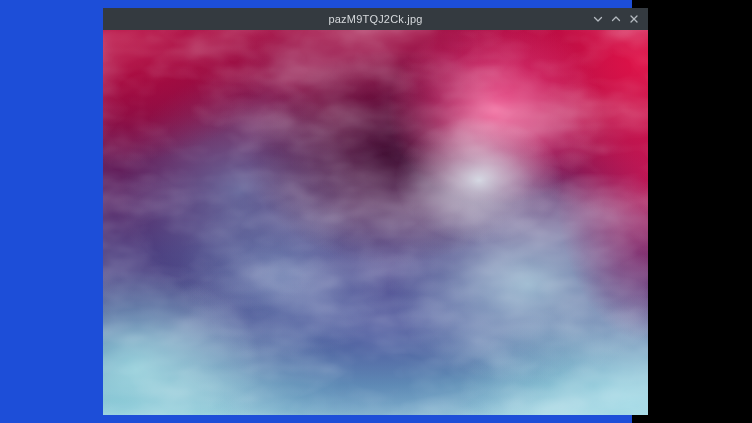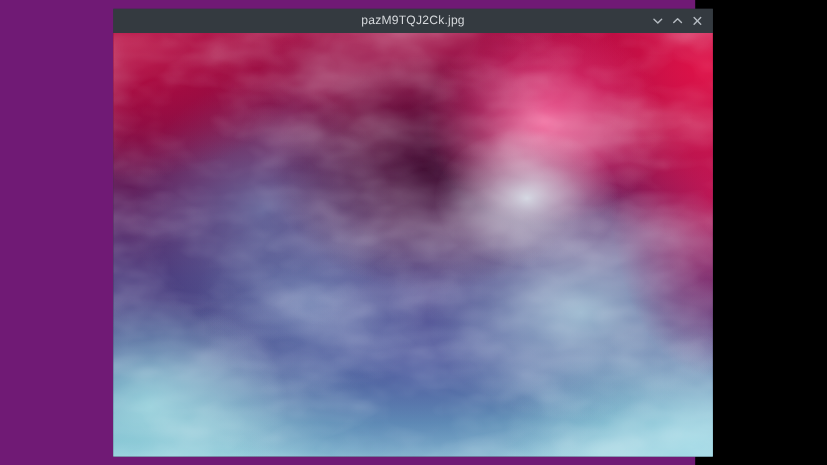--- a/index.html
+++ b/index.html
@@ -9,21 +9,21 @@
     height: 423px;
     overflow: hidden;
     background: #000000;
     font-family: "Liberation Sans", sans-serif;
   }
 
   .desktop {
     position: relative;
     width: 632px;
     height: 423px;
-    background: #701a75;
+    background: #1d4ed8;
   }
 
   .viewer-window {
     position: absolute;
     left: 103px;
     top: 8px;
     width: 545px;
     height: 407px;
     display: flex;
     flex-direction: column;

